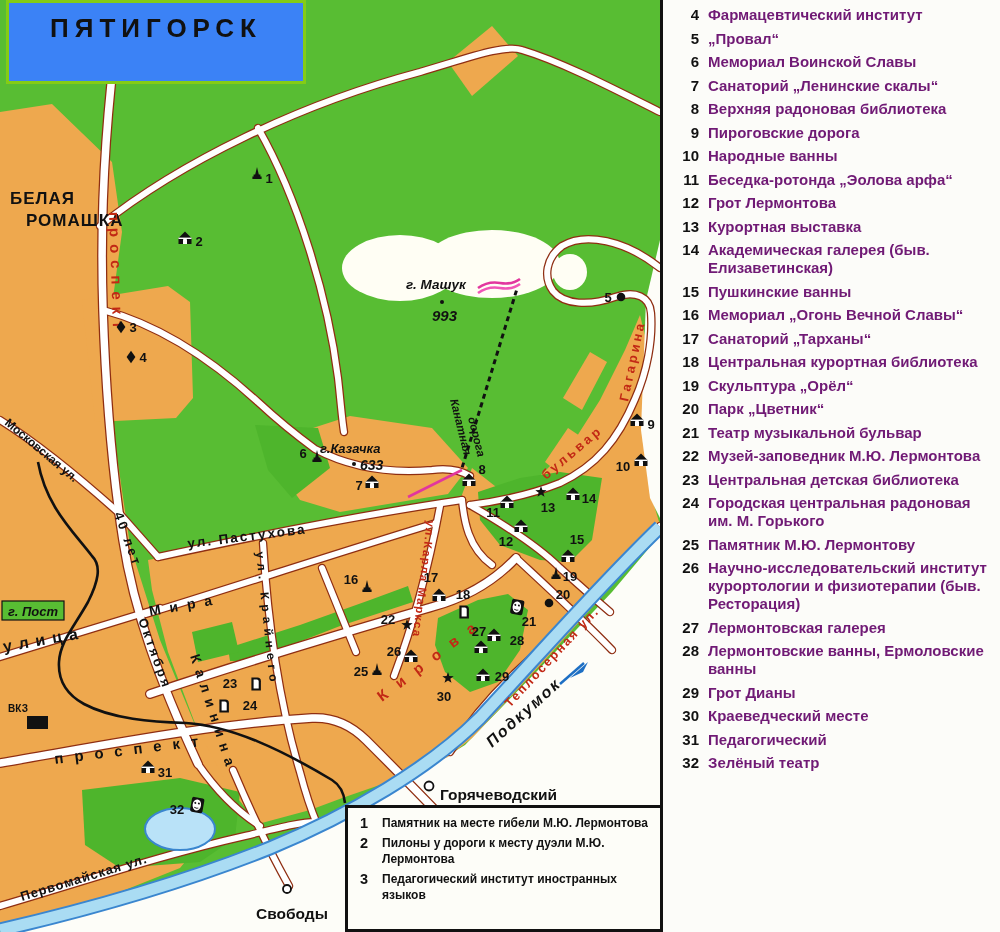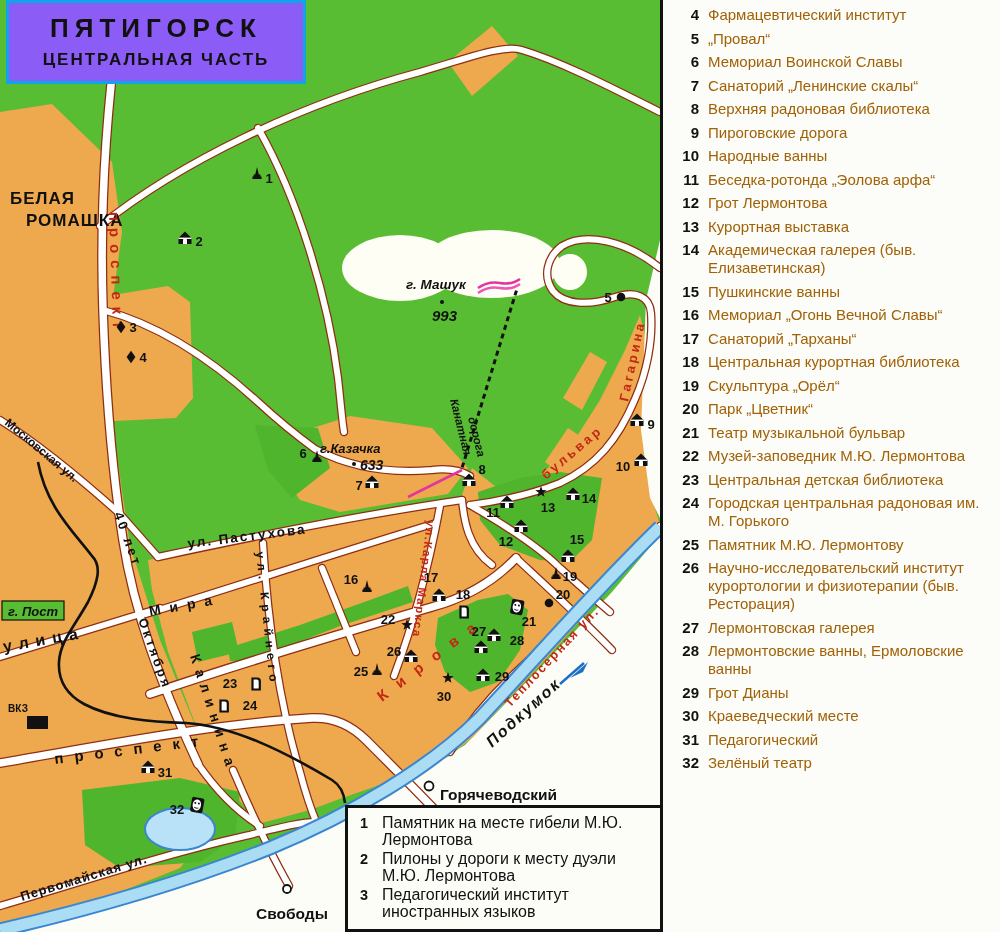--- a/index.html
+++ b/index.html
@@ -2,39 +2,39 @@
 <html><head>
 <meta charset="utf-8">
 <style>
   html,body{margin:0;padding:0;background:#fff;}
   #stage{position:relative;width:1000px;height:932px;overflow:hidden;
          font-family:"Liberation Sans",sans-serif;background:#fff;}
   
   #map-wrap{position:absolute;left:0;top:0;width:660px;height:932px;}
   
   #title-box{position:absolute;left:6px;top:0;width:300px;height:84px;
-    background:#8b5cf6;border:3px solid #0ea5e9;box-sizing:border-box;
+    background:#3b82f6;border:3px solid #84cc16;box-sizing:border-box;
     text-align:center;padding-top:10px;}
   #title-box .t1{font-size:26px;font-weight:bold;letter-spacing:6px;color:#111;}
   #title-box .t2{font-size:17px;font-weight:bold;letter-spacing:2px;color:#111;margin-top:6px;}
   
   #legend-box{position:absolute;left:345px;top:805px;width:318px;height:127px;
     background:#fdfdf8;border:3px solid #111;box-sizing:border-box;
     padding:7px 8px 0 12px;}
   .lb-row{display:flex;margin-bottom:3px;}
   .lb-num{width:16px;flex:0 0 16px;font-size:14.5px;font-weight:bold;line-height:16.5px;color:#111;}
-  .lb-text{flex:1;font-size:16px;font-weight:normal;line-height:16.5px;color:#111;padding-left:6px;}
+  .lb-text{flex:1;font-size:12px;font-weight:bold;line-height:16.5px;color:#111;padding-left:6px;}
   
   #legend-panel{position:absolute;left:660px;top:0;width:340px;height:932px;
     background:#fcfcf9;border-left:3px solid #111;box-sizing:border-box;
     padding:6px 2px 0 6px;}
   .lp-row{display:flex;margin-bottom:5.5px;}
   .lp-num{width:30px;flex:0 0 30px;text-align:right;font-size:15px;font-weight:bold;
           line-height:18px;color:#111;}
-  .lp-text{flex:1;font-size:15px;font-weight:normal;line-height:18px;color:#a16207;
+  .lp-text{flex:1;font-size:15px;font-weight:bold;line-height:18px;color:#701a75;
            padding-left:9px;padding-right:2px;}
   
   text{font-family:"Liberation Sans",sans-serif;fill:#111;}
   .lbl-blk{font-weight:bold;}
   .lbl-red{font-weight:bold;fill:#c22815;}
   .lbl-it{font-style:italic;font-weight:bold;}
   .mn{font-size:13px;font-weight:bold;fill:#111;text-anchor:middle;}
 </style>
 </head>
 <body>
@@ -375,21 +375,20 @@
       <g transform="translate(197,805)">
             <use href="#ic-mask"></use>
             <text class="mn" x="-20" y="9">32</text>
           </g>
     </g>
   </svg>
   </div>
 
   <div id="title-box">
     <div class="t1">ПЯТИГОРСК</div>
-    <div class="t2">ЦЕНТРАЛЬНАЯ ЧАСТЬ</div>
   </div>
 
   <div id="legend-box">
     <div class="lb-row">
       <div class="lb-num">1</div>
       <div class="lb-text">Памятник на месте гибели М.Ю. Лермонтова</div>
     </div>
     <div class="lb-row">
       <div class="lb-num">2</div>
       <div class="lb-text">Пилоны у дороги к месту дуэли М.Ю. Лермонтова</div>

